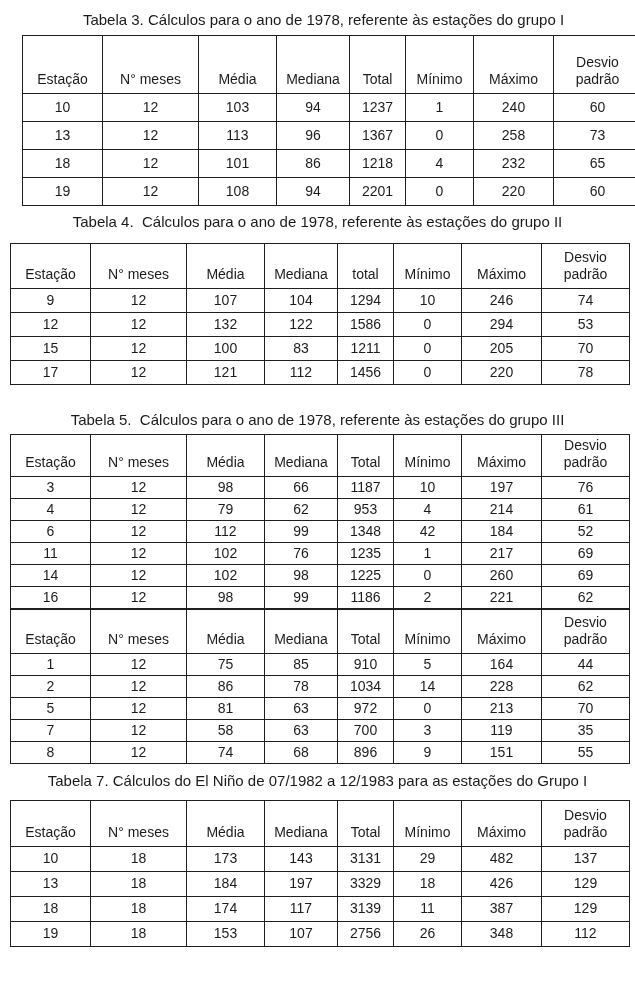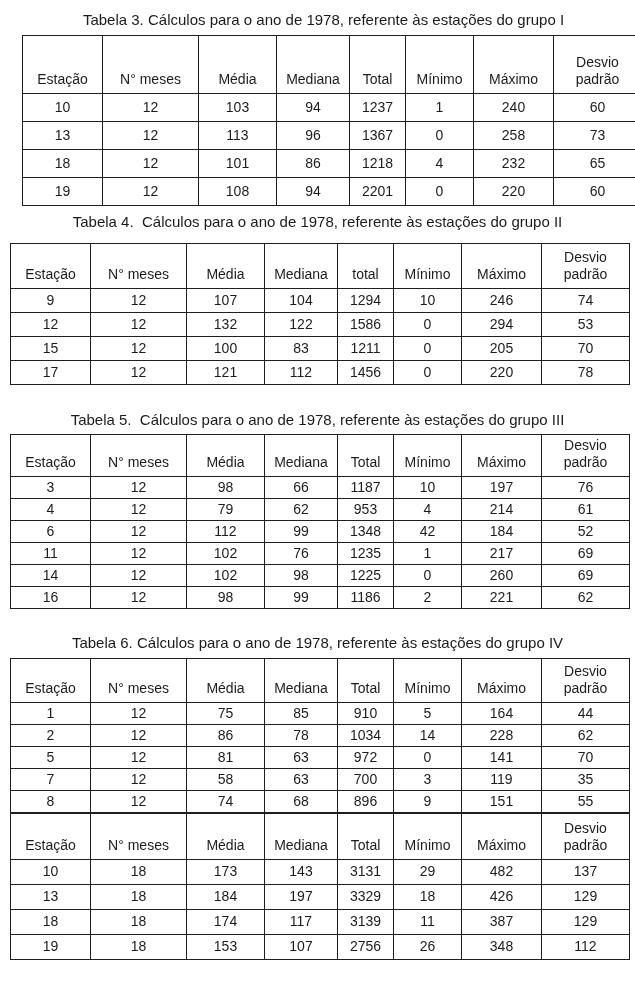--- a/index.html
+++ b/index.html
@@ -304,21 +304,20 @@
             <td>1186</td>
             <td>2</td>
             <td>221</td>
             <td>62</td>
           </tr>
         </tbody>
       </table>
   </section>
 
   <section class="tbl-sec s3">
-    <div class="tbl-title">Tabela 6. Cálculos para o ano de 1978, referente às estações do grupo IV</div>
     <table class="data-table">
         <colgroup>
           <col style="width: 80px;">
           <col style="width: 96px;">
           <col style="width: 78px;">
           <col style="width: 73px;">
           <col style="width: 56px;">
           <col style="width: 68px;">
           <col style="width: 80px;">
           <col style="width: 88px;">
@@ -356,21 +355,21 @@
             <td>228</td>
             <td>62</td>
           </tr>
           <tr>
             <td>5</td>
             <td>12</td>
             <td>81</td>
             <td>63</td>
             <td>972</td>
             <td>0</td>
-            <td>141</td>
+            <td>213</td>
             <td>70</td>
           </tr>
           <tr>
             <td>7</td>
             <td>12</td>
             <td>58</td>
             <td>63</td>
             <td>700</td>
             <td>3</td>
             <td>119</td>
@@ -384,20 +383,21 @@
             <td>896</td>
             <td>9</td>
             <td>151</td>
             <td>55</td>
           </tr>
         </tbody>
       </table>
   </section>
 
   <section class="tbl-sec s4">
+    <div class="tbl-title">Tabela 7. Cálculos do El Niño de 07/1982 a 12/1983 para as estações do Grupo I</div>
     <table class="data-table">
         <colgroup>
           <col style="width: 80px;">
           <col style="width: 96px;">
           <col style="width: 78px;">
           <col style="width: 73px;">
           <col style="width: 56px;">
           <col style="width: 68px;">
           <col style="width: 80px;">
           <col style="width: 88px;">

